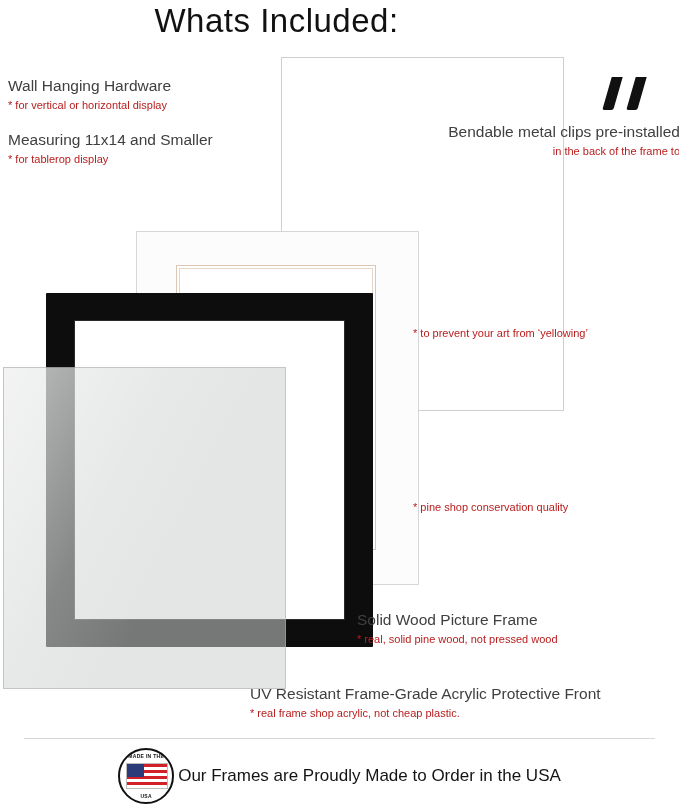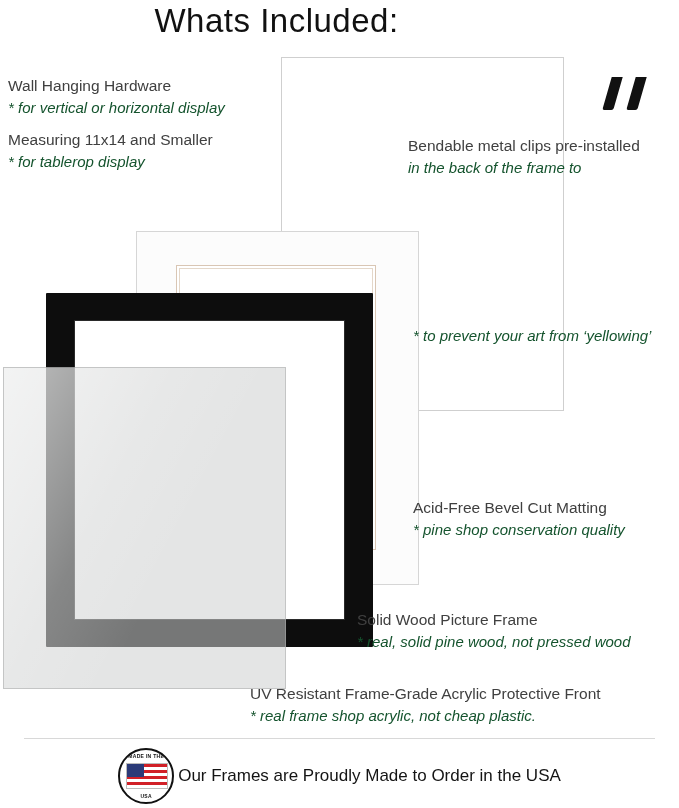--- a/index.html
+++ b/index.html
@@ -136,31 +136,30 @@
 
   
   .callout { position: absolute; }
   .callout .head {
     font-size: 15.5px;
     color: #404040;
     line-height: 1.28;
     white-space: nowrap;
   }
   .callout .sub {
-    font-size: 15px;
-    font-style: italic;
-    color: #14532d;
+    font-size: 11px;
+    color: #b91c1c;
     line-height: 1.3;
     margin-top: 2px;
     white-space: nowrap;
   }
 
   .c-hardware { left: 8px;  top: 76px; }
   .c-easel    { left: 8px;  top: 130px; }
-  .c-clips    { left: 408px; top: 122px; width: 272px; margin-top: 14px; }
+  .c-clips    { left: 408px; top: 122px; text-align: right; width: 272px; }
   .c-clips .head { white-space: nowrap; }
   .c-clips .sub  { white-space: normal; }
   .c-foam     { left: 413px; top: 324px; }
   .c-matting  { left: 413px; top: 498px; }
   .c-frame    { left: 357px; top: 610px; }
   .c-acrylic  { left: 250px; top: 684px; }
 
   
   .footer-rule {
     position: absolute;
@@ -263,21 +262,20 @@
 <div class="callout c-clips">
   <div class="head">Bendable metal clips pre-installed</div>
   <div class="sub">in the back of the frame to</div>
 </div>
 
 <div class="callout c-foam">
   <div class="sub">* to prevent your art from ‘yellowing’</div>
 </div>
 
 <div class="callout c-matting">
-  <div class="head">Acid-Free Bevel Cut Matting</div>
   <div class="sub">* pine shop conservation quality</div>
 </div>
 
 <div class="callout c-frame">
   <div class="head">Solid Wood Picture Frame</div>
   <div class="sub">* real, solid pine wood, not pressed wood</div>
 </div>
 
 <div class="callout c-acrylic">
   <div class="head">UV Resistant Frame-Grade Acrylic Protective Front</div>

